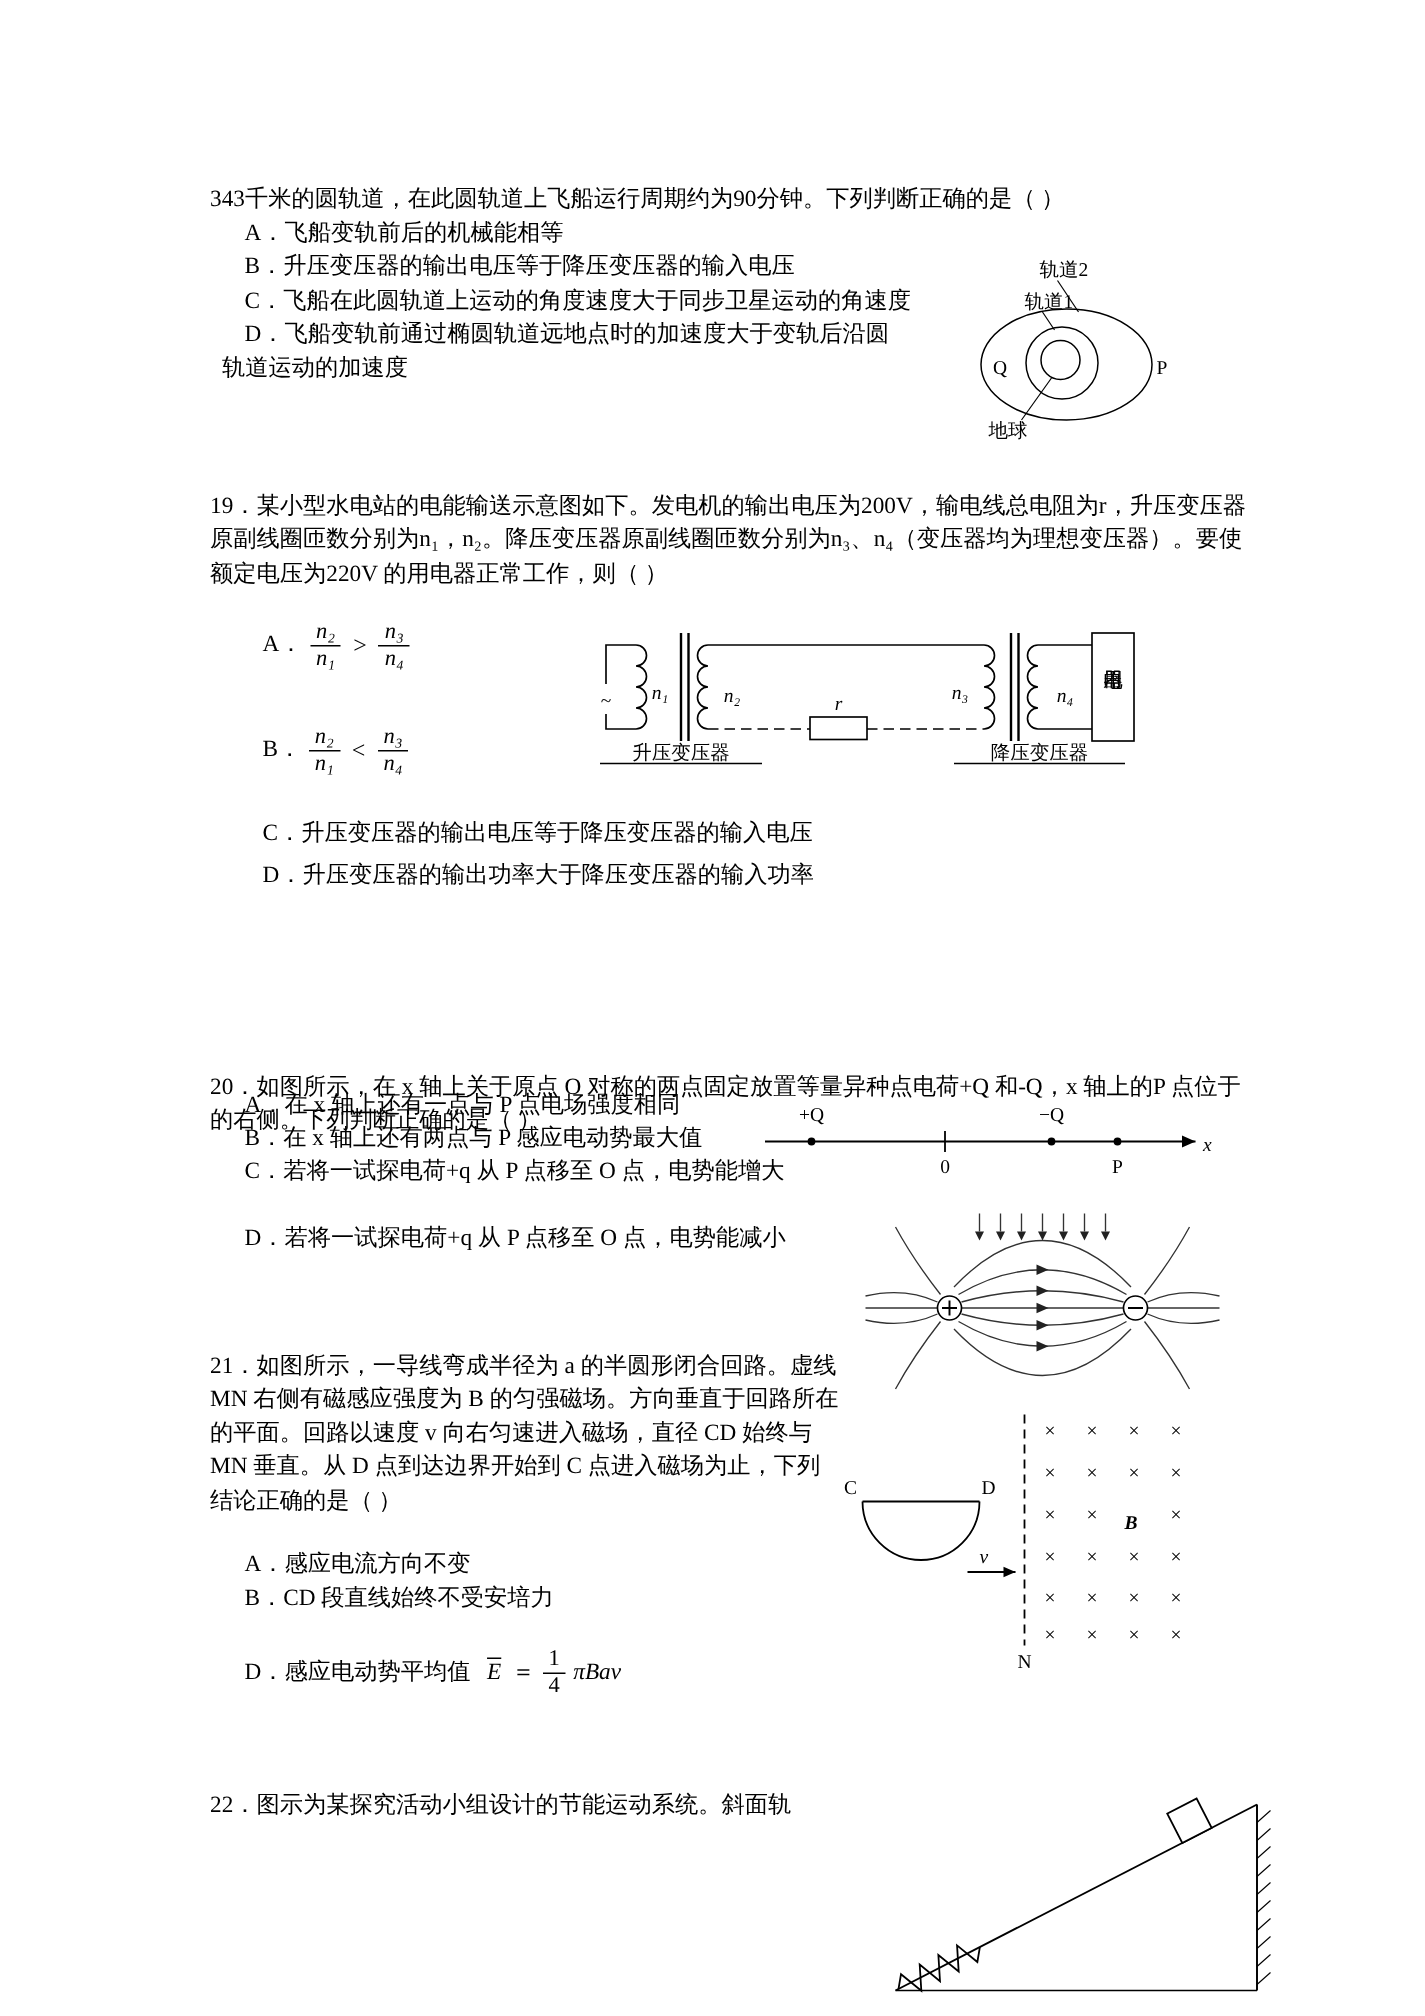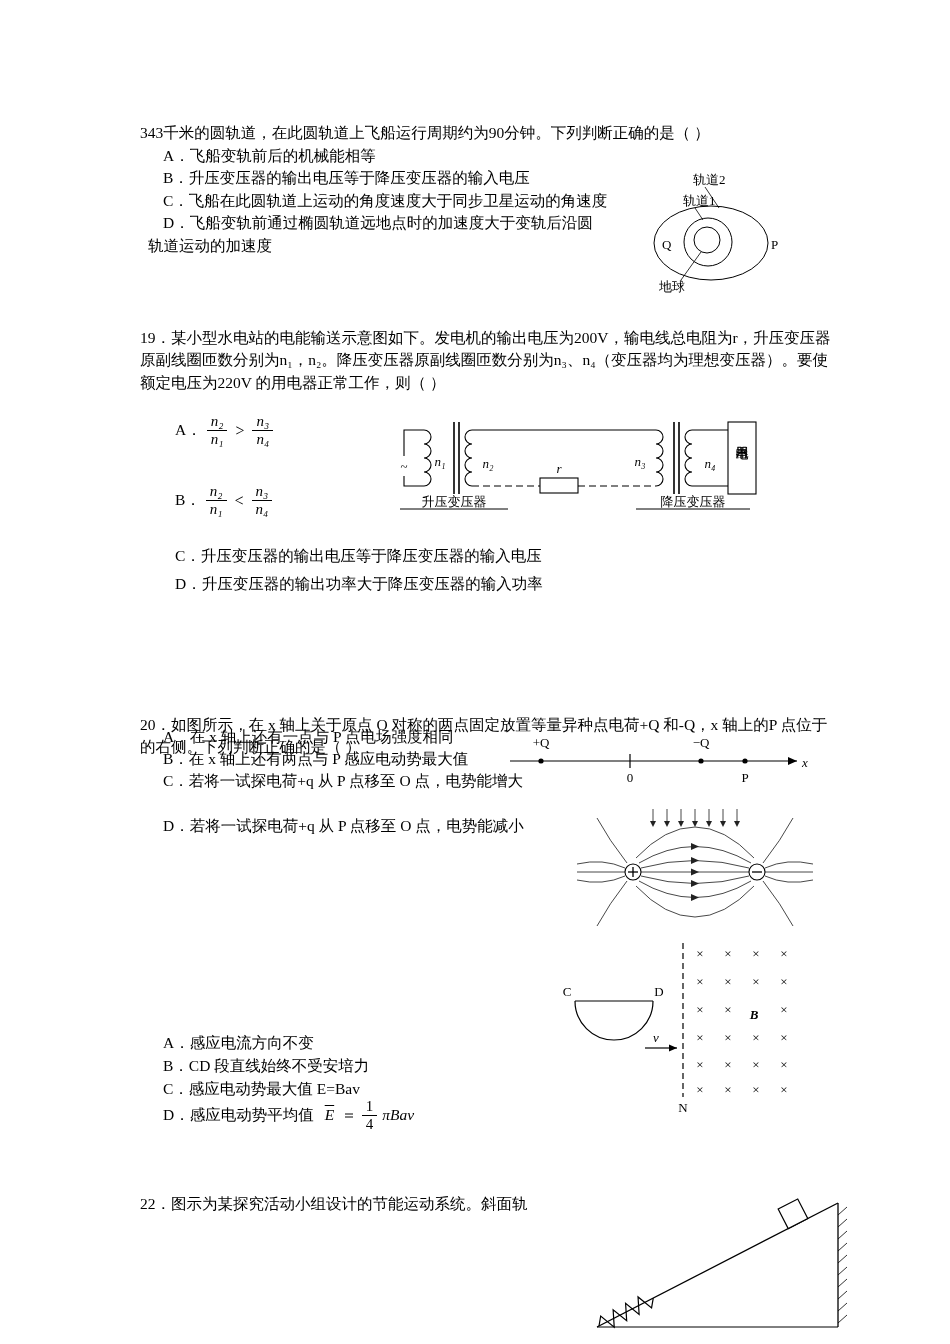--- a/index.html
+++ b/index.html
@@ -177,23 +177,23 @@
       <circle cx="58" cy="66" r="8"></circle>
       <circle cx="182" cy="66" r="8"></circle>
     </g>
     <g stroke="#000" stroke-width="1.3">
       <line x1="53" y1="66" x2="63" y2="66"></line>
       <line x1="58" y1="61" x2="58" y2="71"></line>
       <line x1="177" y1="66" x2="187" y2="66"></line>
     </g>
   </svg>
 
+  <p class="abs" style="left:140px;top:900px;width:420px">21．如图所示，一导线弯成半径为 a 的半圆形闭合回路。虚线 MN 右侧有磁感应强度为 B 的匀强磁场。方向垂直于回路所在的平面。回路以速度 v 向右匀速进入磁场，直径 CD 始终与 MN 垂直。从 D 点到达边界开始到 C 点进入磁场为止，下列结论正确的是（    ）</p>
   <p class="abs opt" style="left:148px;top:1032px;width:400px">A．感应电流方向不变</p>
   <p class="abs opt" style="left:148px;top:1055px;width:400px">B．CD 段直线始终不受安培力</p>
-  <p class="abs opt" style="left:148px;top:1078px;width:400px">C．感应电动势最大值 E=Bav</p>
   <div class="abs optfrac" style="left:163px;top:1098px">
     <span>D．感应电动势平均值</span>
     <span class="ebar">E</span>
     <span>＝</span>
     <span class="frac upright">
       <span class="num">1</span>
       <span class="den">4</span>
     </span>
     <span class="ital">πBav</span>
   </div>

